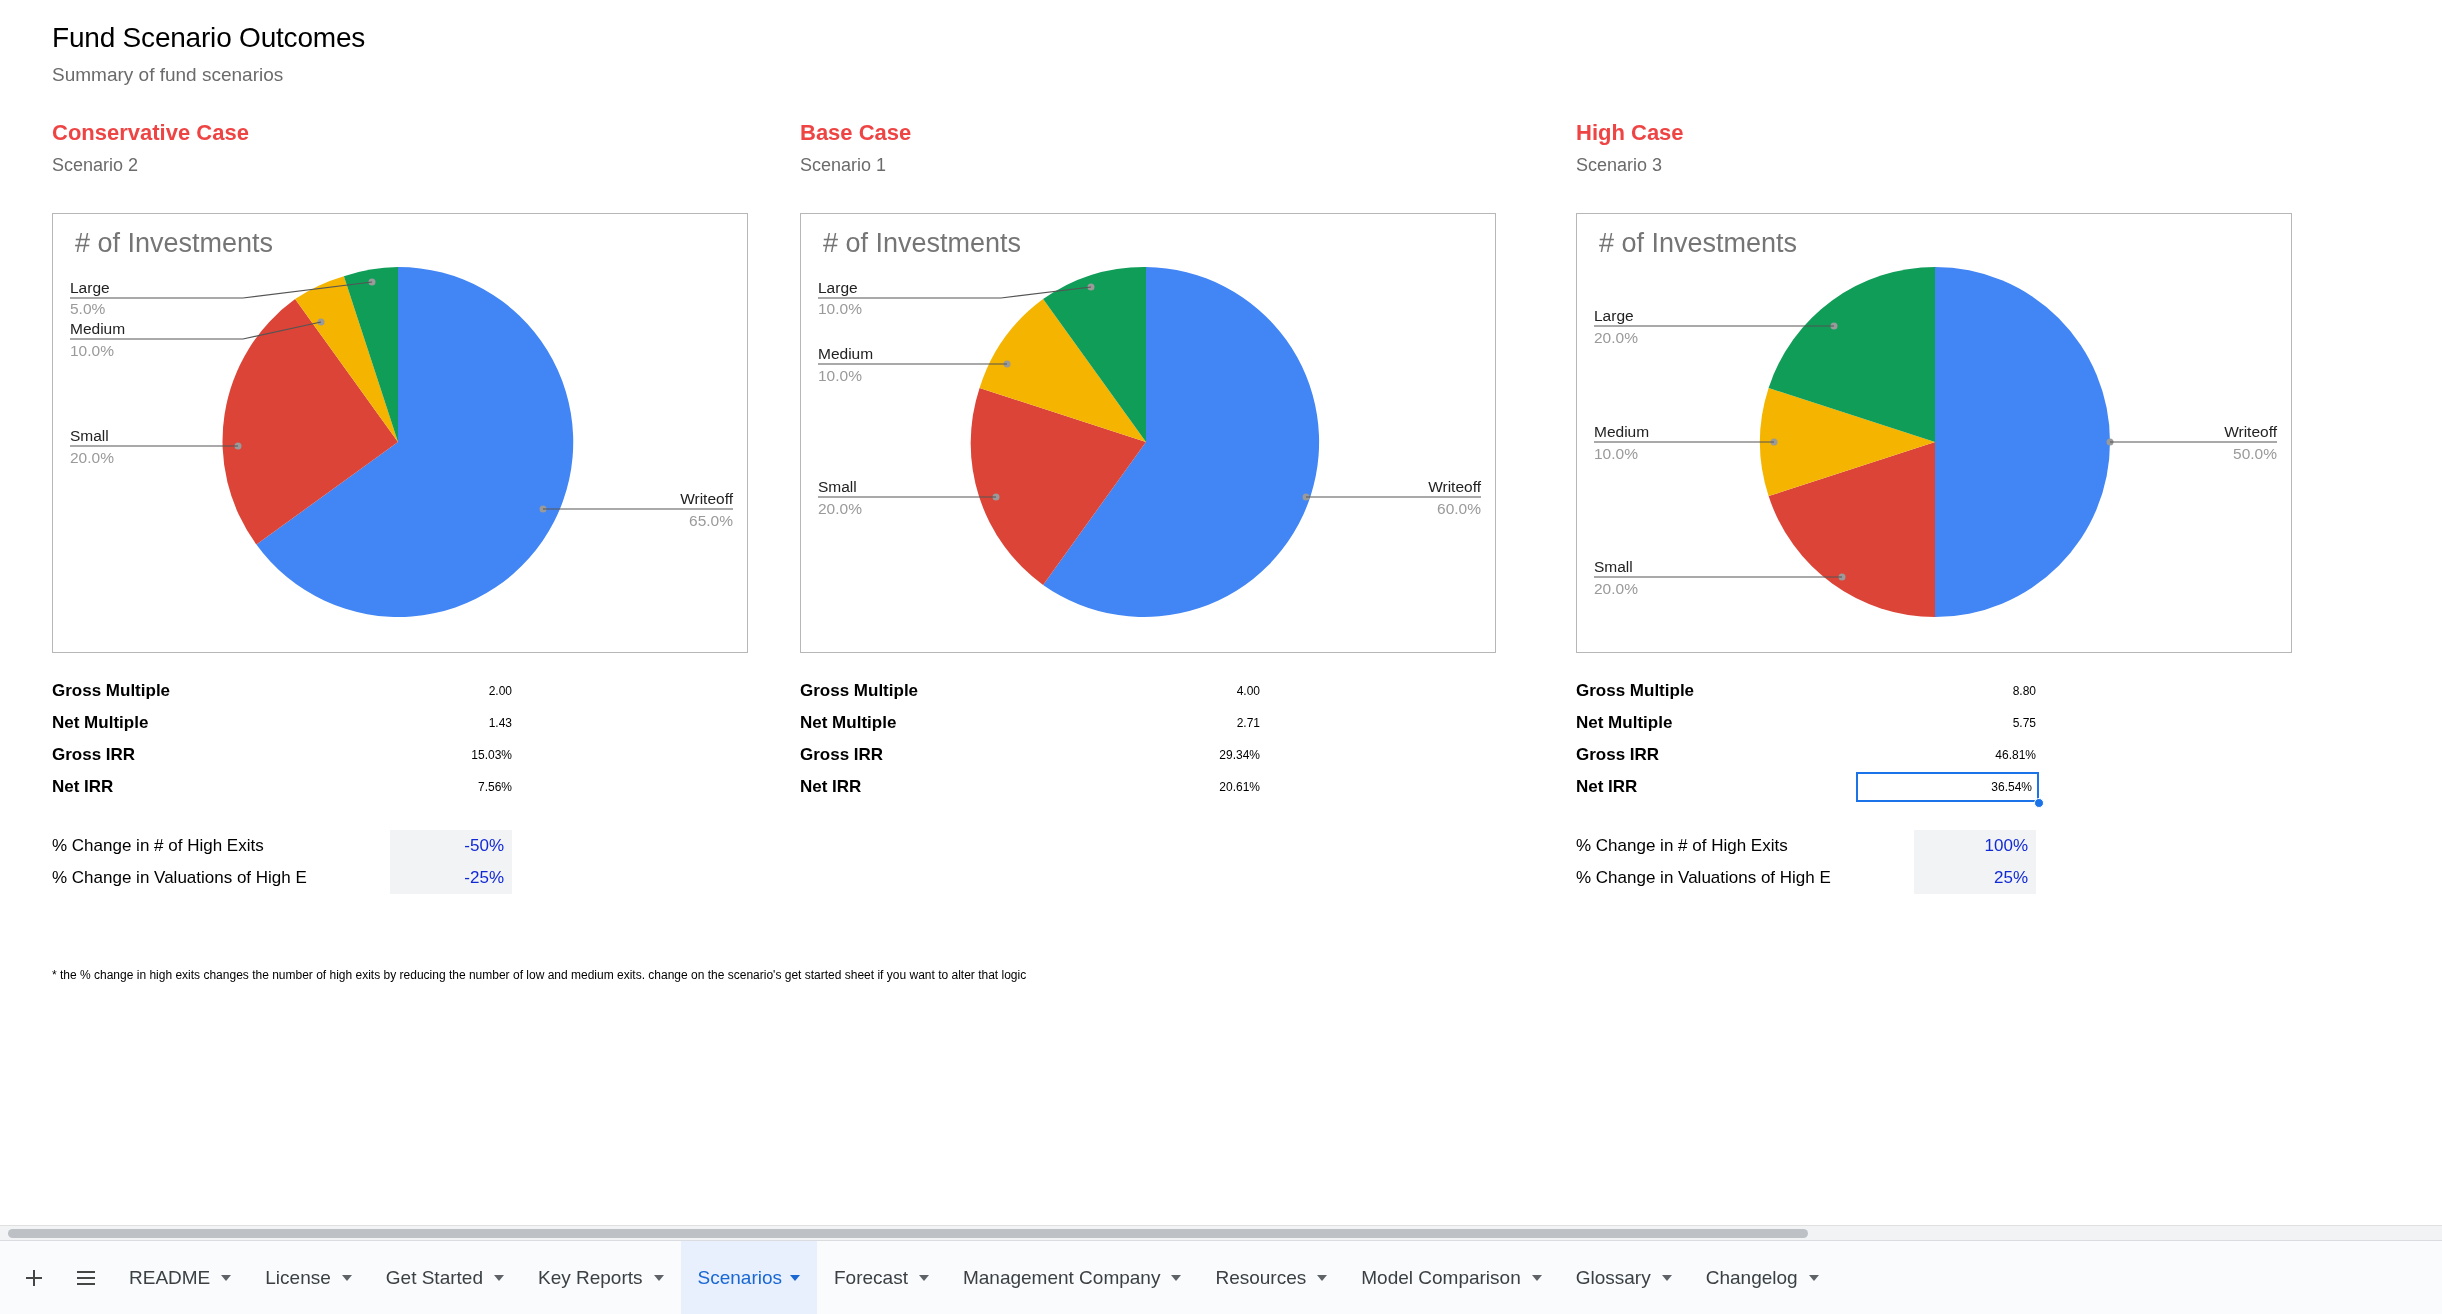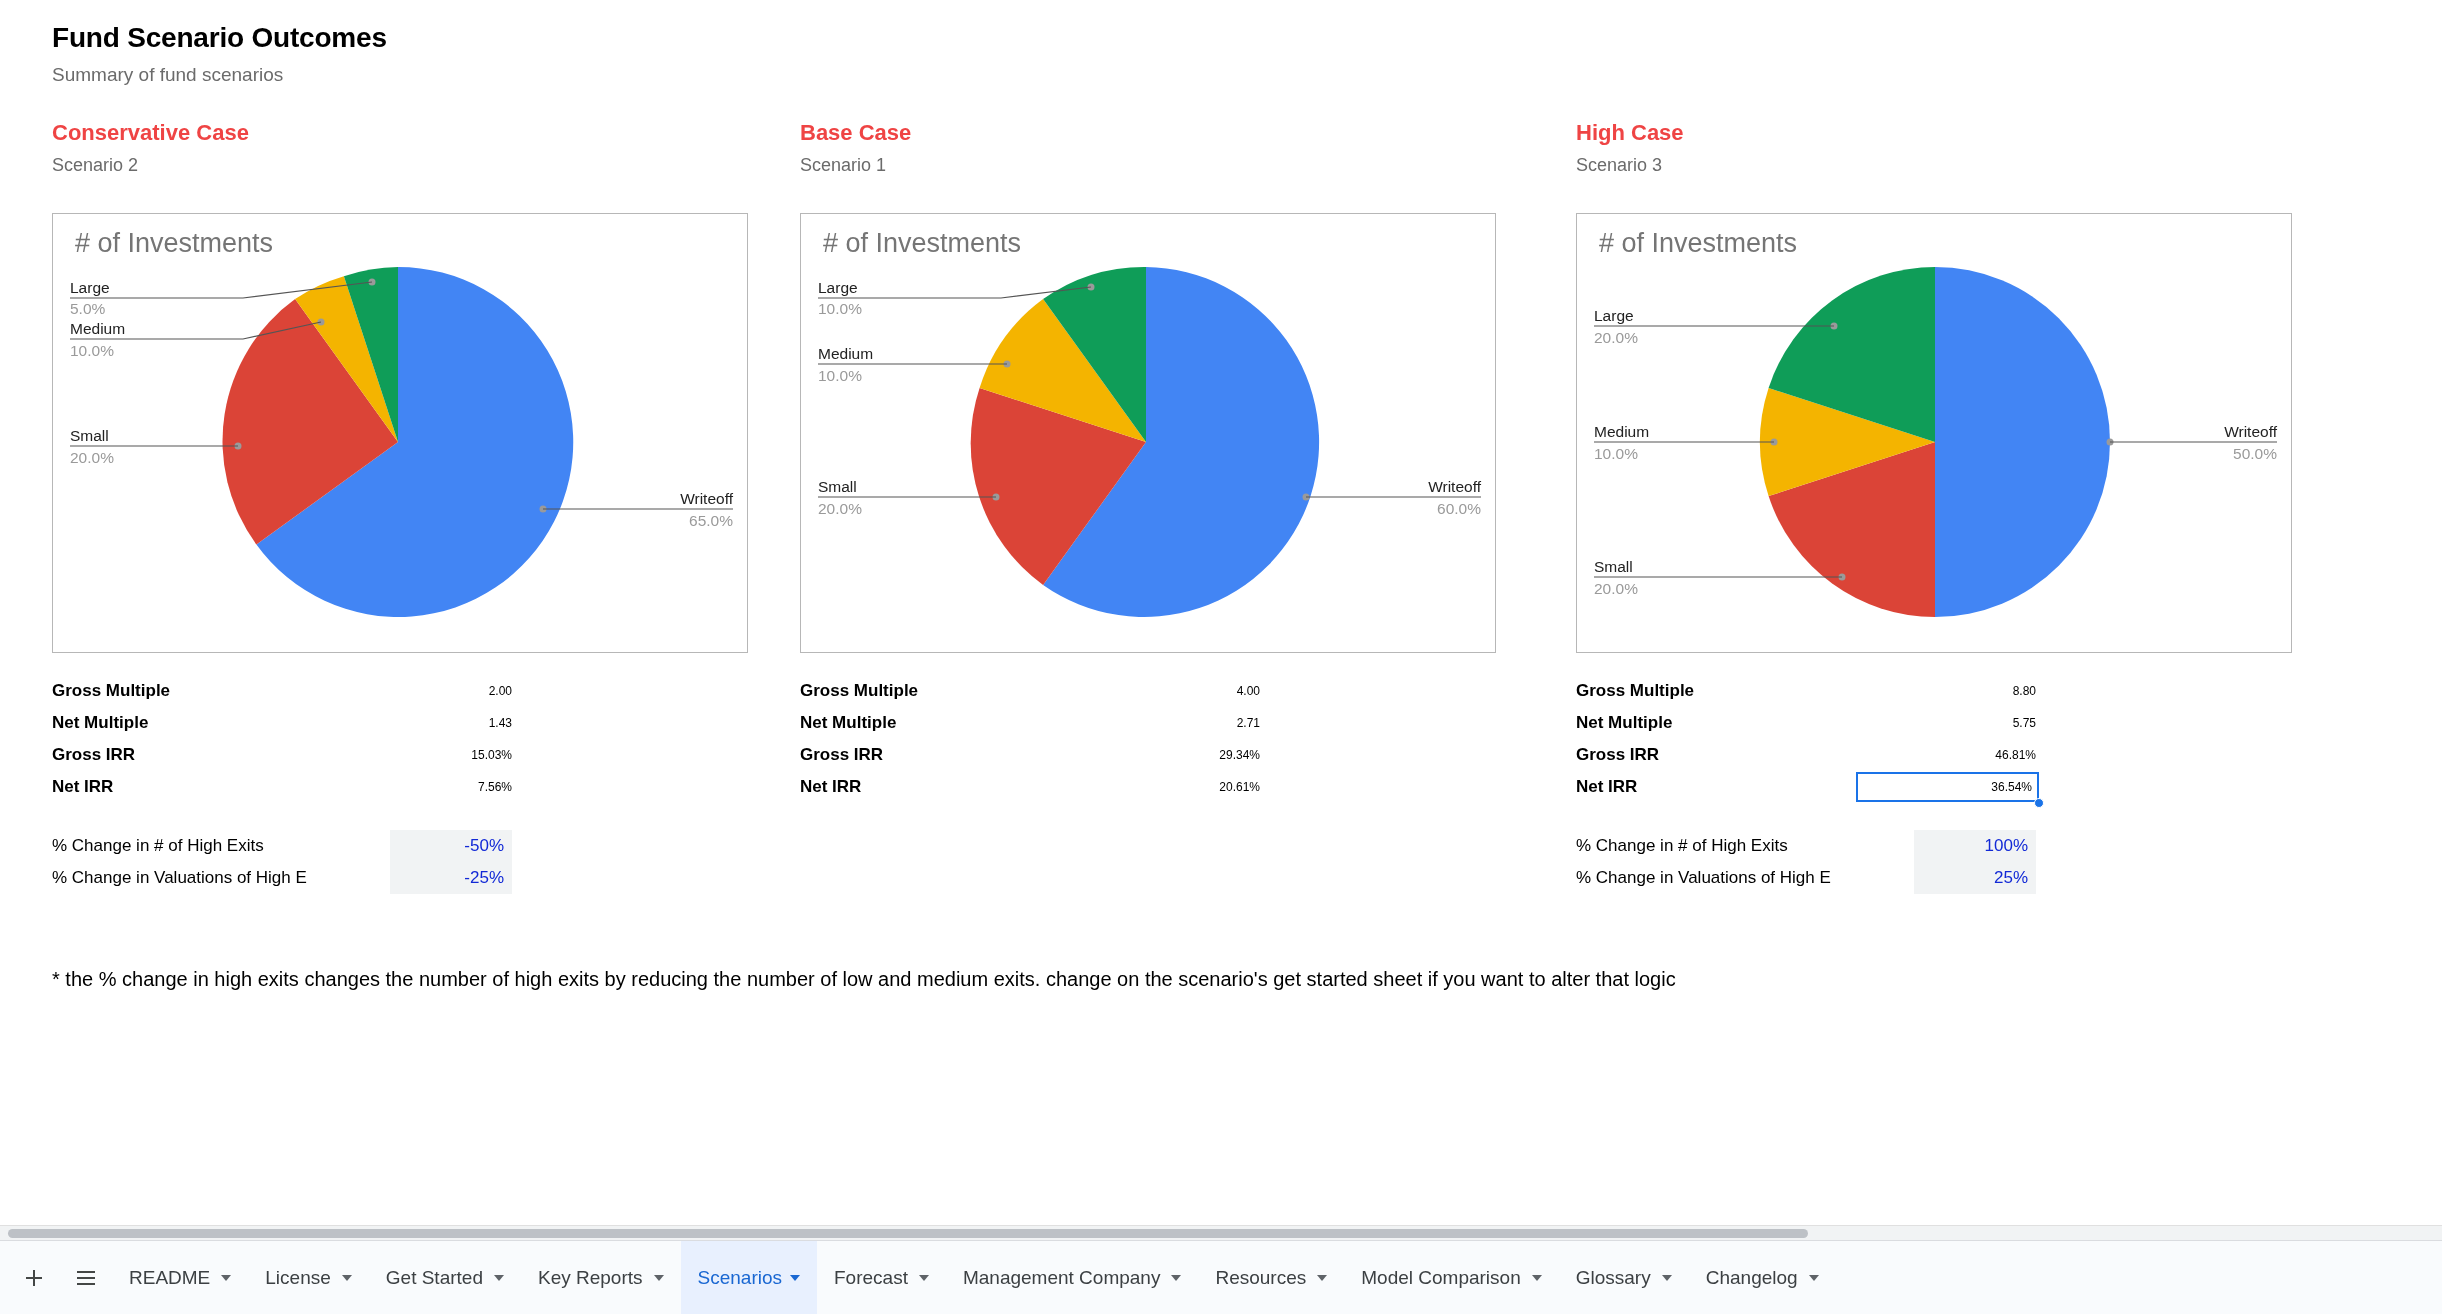--- a/index.html
+++ b/index.html
@@ -16,21 +16,21 @@
     width: 2442px;
     height: 1240px;
     background: #ffffff;
   }
 
   
   .page-title {
     position: absolute;
     left: 52px; top: 22px;
     font-size: 28px;
-    font-weight: bold;
+    font-weight: normal;
     color: #000000;
     letter-spacing: -0.2px;
   }
   .page-subtitle {
     position: absolute;
     left: 52px; top: 64px;
     font-size: 19px;
     color: #6b6b6b;
   }
 
@@ -152,21 +152,21 @@
     font-size: 17px;
     text-align: right;
     padding-right: 8px;
     white-space: nowrap;
   }
 
   
   .footnote {
     position: absolute;
     left: 52px;
-    font-size: 20px;
+    font-size: 12px;
     color: #000000;
     white-space: nowrap;
   }
   .footnote-1 { top: 968px; }
   .footnote-2 { top: 999px; }
 
   
   .hscroll-track {
     position: absolute;
     left: 0; bottom: 74px;

